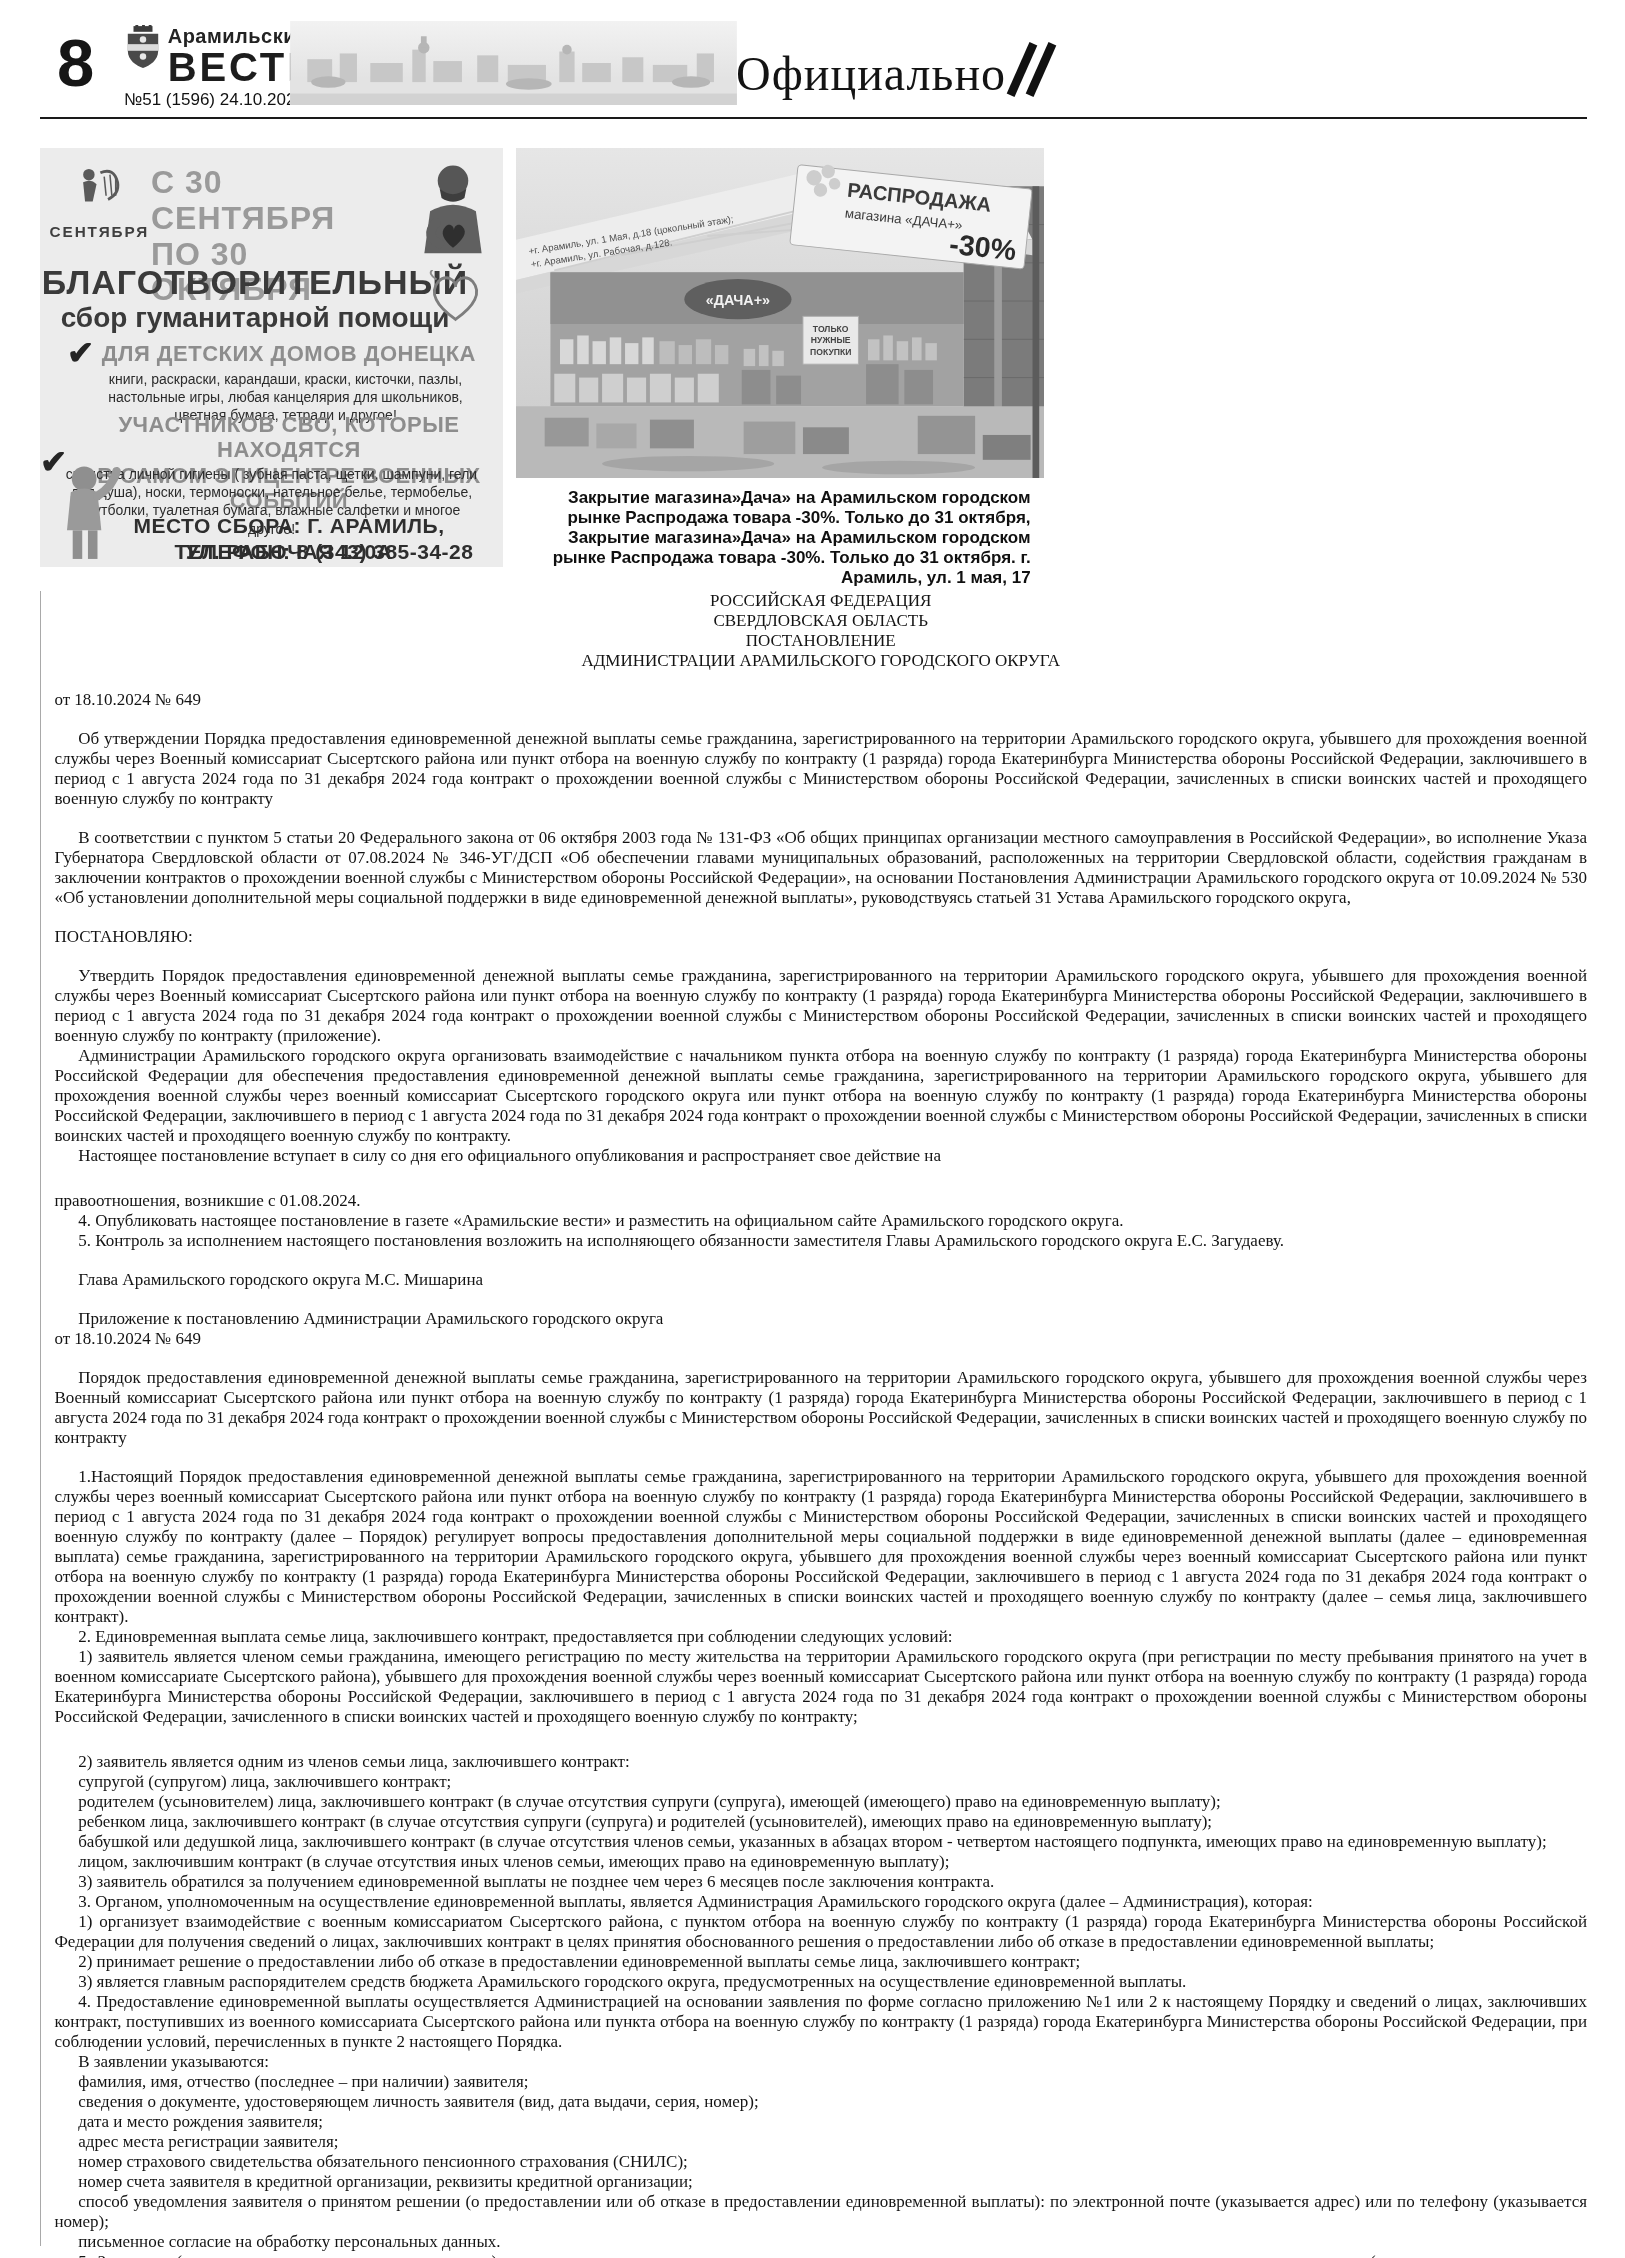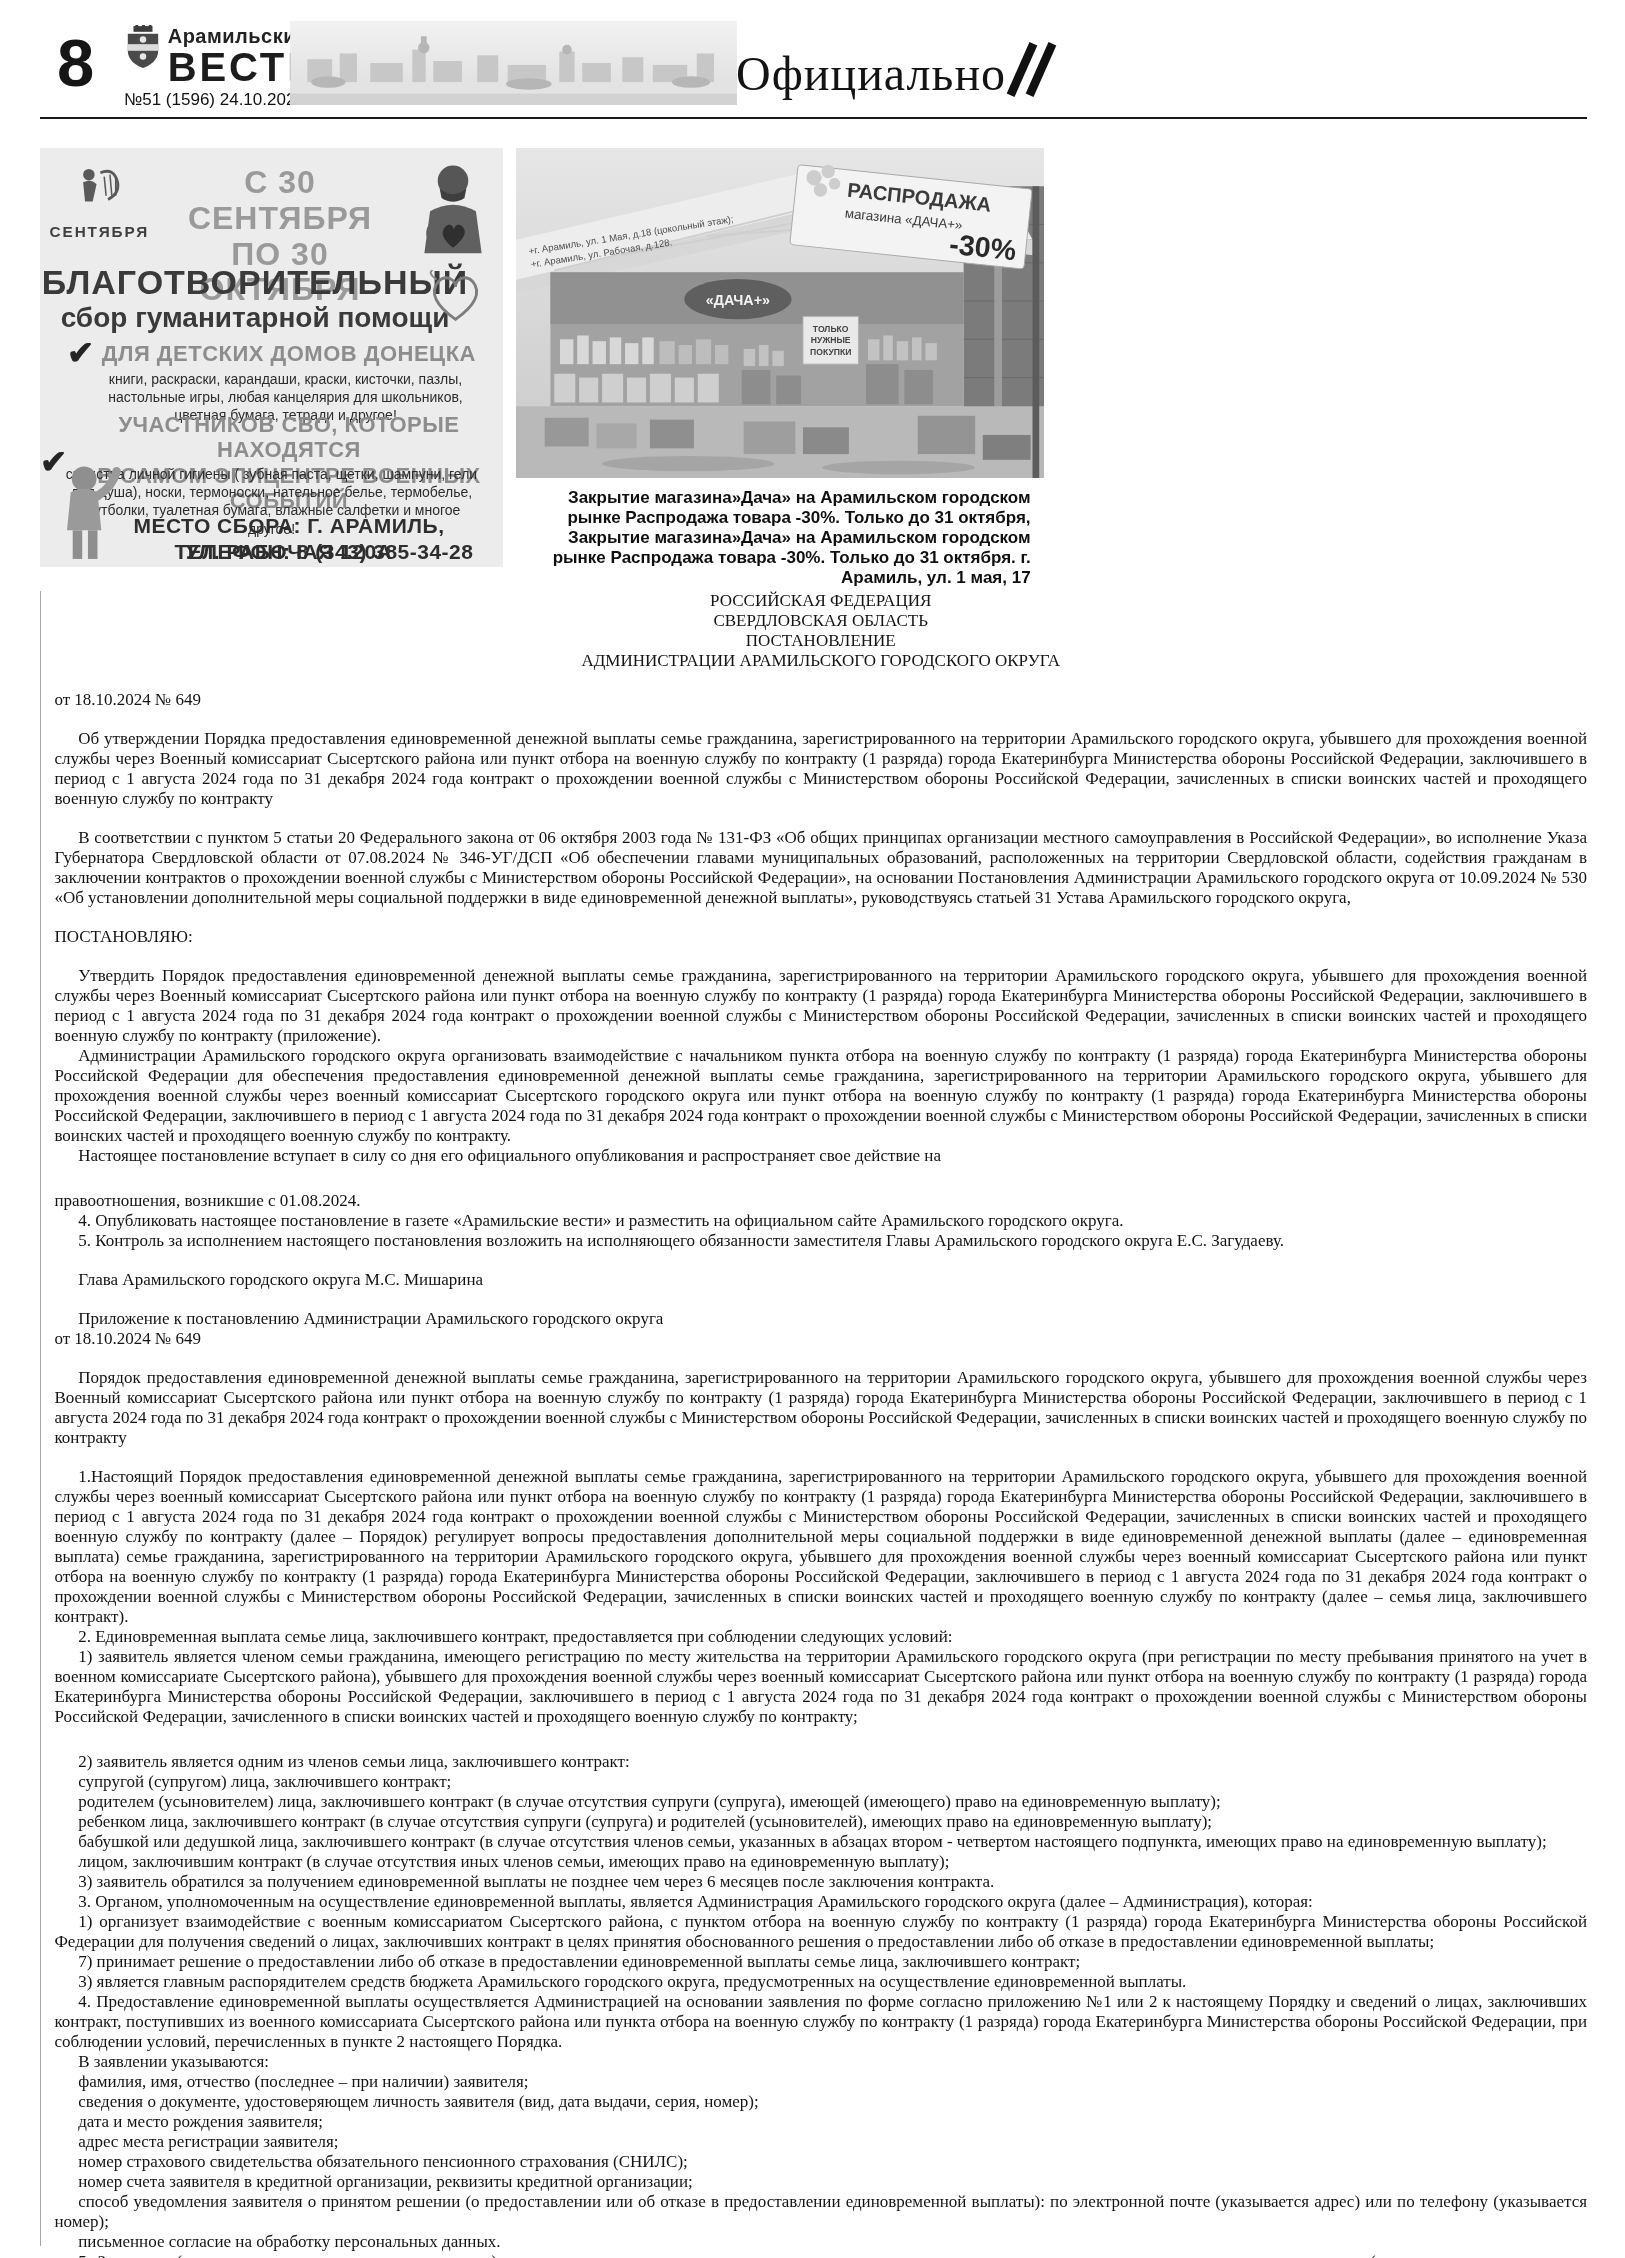--- a/index.html
+++ b/index.html
@@ -24,21 +24,21 @@
   .slashes { position:absolute; left:944px; top:19px; width:76px; height:59px; }
   .head-rule { position:absolute; left:40px; right:39px; top:117px; height:1.9px; background:#1a1a1a; }
 
   
   .top-ads { position:absolute; left:40px; top:148px; right:39px; height:419px; }
 
   
   .charity { position:absolute; left:0; top:0; width:463px; height:419px; background:#ececec; overflow:hidden; }
   .ch-logo { position:absolute; left:9.6px; top:15.3px; width:96px; text-align:center; }
   .ch-logo .ch-logo-txt { font-size:15.3px; font-weight:bold; letter-spacing:1.9px; color:#3f3f3f; margin-top:1.9px; }
-  .ch-dates { position:absolute; left:111px; top:17px; width:258px; text-align:center; font-size:32px; font-weight:bold; color:#9a9a9a; line-height:1.12; letter-spacing:1px; }
+  .ch-dates { position:absolute; left:111px; top:17px; width:258px; text-align:left; font-size:32px; font-weight:bold; color:#9a9a9a; line-height:1.12; letter-spacing:1px; }
   .ch-man { position:absolute; right:5.7px; top:7.6px; width:88px; height:126px; }
   .ch-title { position:absolute; left:0; top:115px; width:430px; text-align:center; color:#3a3a3a; }
   .ch-title .t1 { font-size:34px; font-weight:bold; letter-spacing:1px; }
   .ch-title .t2 { font-size:28px; font-weight:bold; }
   .ch-heart { position:absolute; right:17px; top:122px; width:61px; height:57px; }
   .ch-block { position:absolute; left:0; width:463px; text-align:center; }
   .ch-check-line { display:flex; justify-content:center; align-items:center; gap:7.6px; }
   .check { font-size:32.5px; font-weight:bold; color:#252525; line-height:1; }
   .ch-for { font-size:22px; font-weight:bold; color:#8d8d8d; letter-spacing:0.5px; line-height:1.15; }
   .ch-items { font-size:14px; color:#2c2c2c; line-height:1.3; padding:0 21px; }
@@ -367,21 +367,21 @@
       <div>
           <p class="para b">2) заявитель является одним из членов семьи лица, заключившего контракт:</p>
           <p class="para b">супругой (супругом) лица, заключившего контракт;</p>
           <p class="para b">родителем (усыновителем) лица, заключившего контракт (в случае отсутствия супруги (супруга), имеющей (имеющего) право на единовременную выплату);</p>
           <p class="para b">ребенком лица, заключившего контракт (в случае отсутствия супруги (супруга) и родителей (усыновителей), имеющих право на единовременную выплату);</p>
           <p class="para b">бабушкой или дедушкой лица, заключившего контракт (в случае отсутствия членов семьи, указанных в абзацах втором - четвертом настоящего подпункта, имеющих право на единовременную выплату);</p>
           <p class="para b">лицом, заключившим контракт (в случае отсутствия иных членов семьи, имеющих право на единовременную выплату);</p>
           <p class="para b">3) заявитель обратился за получением единовременной выплаты не позднее чем через 6 месяцев после заключения контракта.</p>
           <p class="para b">3. Органом, уполномоченным на осуществление единовременной выплаты, является Администрация Арамильского городского округа (далее – Администрация), которая:</p>
           <p class="para b">1) организует взаимодействие с военным комиссариатом Сысертского района, с пунктом отбора на военную службу по контракту (1 разряда) города Екатеринбурга Министерства обороны Российской Федерации для получения сведений о лицах, заключивших контракт в целях принятия обоснованного решения о предоставлении либо об отказе в предоставлении единовременной выплаты;</p>
-          <p class="para b">7) принимает решение о предоставлении либо об отказе в предоставлении единовременной выплаты семье лица, заключившего контракт;</p>
+          <p class="para b">2) принимает решение о предоставлении либо об отказе в предоставлении единовременной выплаты семье лица, заключившего контракт;</p>
           <p class="para b">3) является главным распорядителем средств бюджета Арамильского городского округа, предусмотренных на осуществление единовременной выплаты.</p>
           <p class="para b">4. Предоставление единовременной выплаты осуществляется Администрацией на основании заявления по форме согласно приложению №1 или 2 к настоящему Порядку и сведений о лицах, заключивших контракт, поступивших из военного комиссариата Сысертского района или пункта отбора на военную службу по контракту (1 разряда) города Екатеринбурга Министерства обороны Российской Федерации, при соблюдении условий, перечисленных в пункте 2 настоящего Порядка.</p>
           <p class="para b">В заявлении указываются:</p>
           <p class="para b">фамилия, имя, отчество (последнее – при наличии) заявителя;</p>
           <p class="para b">сведения о документе, удостоверяющем личность заявителя (вид, дата выдачи, серия, номер);</p>
           <p class="para b">дата и место рождения заявителя;</p>
           <p class="para b">адрес места регистрации заявителя;</p>
           <p class="para b">номер страхового свидетельства обязательного пенсионного страхования (СНИЛС);</p>
           <p class="para b">номер счета заявителя в кредитной организации, реквизиты кредитной организации;</p>
           <p class="para b">способ уведомления заявителя о принятом решении (о предоставлении или об отказе в предоставлении единовременной выплаты): по электронной почте (указывается адрес) или по телефону (указывается номер);</p>

